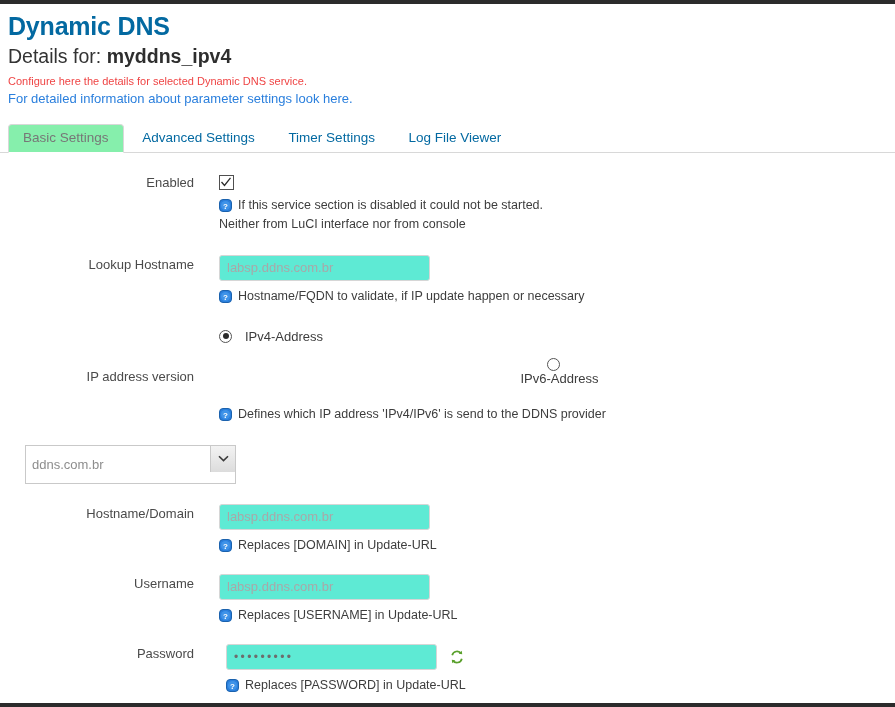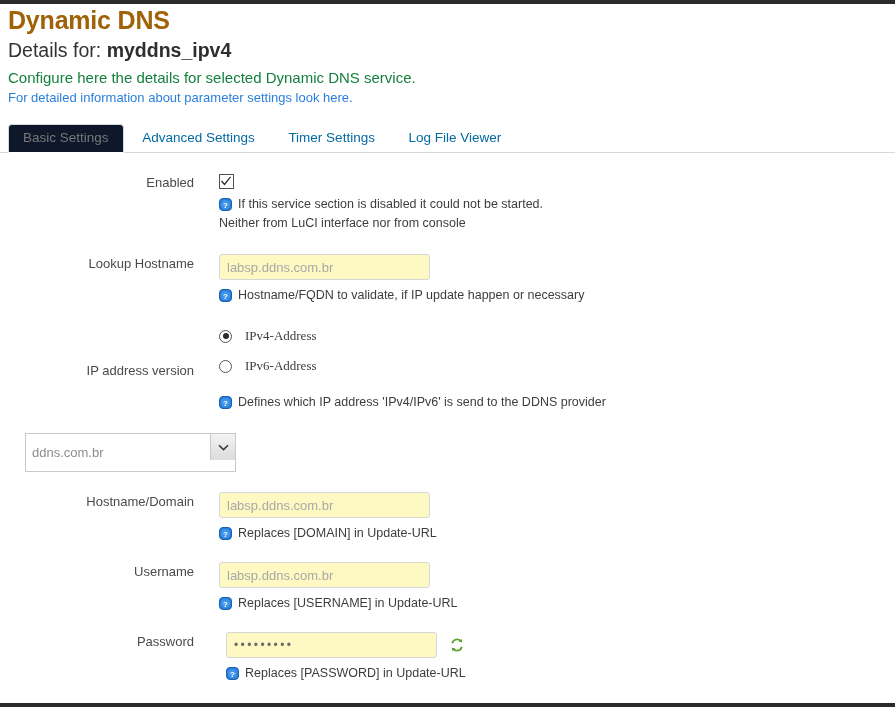--- a/index.html
+++ b/index.html
@@ -29,43 +29,43 @@
     height: 4px;
     background: #2b2b2b;
     width: 100%;
   }
   .page {
     padding: 0 8px;
   }
   h1.page-title {
     font-size: 25px;
     font-weight: bold;
-    color: #a16207;
-    margin: 2px 0 4px 0;
+    color: #0369a1;
+    margin: 8px 0 4px 0;
     letter-spacing: -0.2px;
   }
   .page-intro {
     font-size: 13.5px;
     color: #3a3a3a;
     margin: 0 0 22px 0;
     line-height: 1.3;
   }
   h2.details-title {
     font-size: 19.5px;
     font-weight: normal;
     color: #333333;
     margin: 0 0 6px 0;
   }
   h2.details-title b {
     font-weight: bold;
     color: #2e2e2e;
   }
   .details-desc {
-    font-size: 15px;
-    color: #15803d;
+    font-size: 11px;
+    color: #ef4444;
     margin: 0 0 1px 0;
     line-height: 1.35;
   }
   a.doclink {
     color: #2a7fdd;
     font-size: 13px;
     text-decoration: none;
     line-height: 1.35;
     display: inline-block;
   }
@@ -89,21 +89,21 @@
     display: inline-block;
     padding: 6px 15px 7px 15px;
     font-size: 13.5px;
     color: #0369a1;
     cursor: pointer;
     vertical-align: bottom;
     line-height: 15px;
   }
   .tab.active {
     color: #777777;
-    background: #0f172a;
+    background: #86efac;
     border: 1px solid #d8d8d8;
     border-bottom: 1px solid #ffffff;
     border-radius: 4px 4px 0 0;
     margin-bottom: -1px;
     z-index: 2;
     padding: 5px 14px 7px 14px;
   }
 
   
   .form {
@@ -131,21 +131,21 @@
   input.txt {
     width: 211px;
     box-sizing: border-box;
     height: 26px;
     padding: 3px 7px;
     font-size: 13px;
     font-family: "Liberation Sans", sans-serif;
     color: #333333;
     border: 1px solid #d6d6d6;
     border-radius: 3px;
-    background: #fef9c3;
+    background: #5eead4;
     outline: none;
   }
   input.txt::placeholder { color: #a8a8a8; opacity: 1; }
   input.pwd {
     letter-spacing: 2.4px;
     color: #6d6d6d;
     font-size: 12px;
   }
   select.sel {
     width: 211px;
@@ -188,21 +188,20 @@
     vertical-align: middle;
     cursor: pointer;
     margin-top: 1px;
   }
   .checkbox svg { position: absolute; left: 1px; top: 1px; }
 
   .radio-line {
     display: flex;
     align-items: center;
     margin-bottom: 14px;
-    font-family: Liberation Serif, serif;
   }
   .radio {
     width: 13px;
     height: 13px;
     border: 1px solid #555;
     border-radius: 50%;
     background: #fff;
     display: inline-block;
     position: relative;
     cursor: pointer;
@@ -318,21 +317,21 @@
       </div>
     </div>
 
     <div class="row" style="margin-top:24px;align-items:center;">
       <div class="lbl">IP address version</div>
       <div class="ctl">
         <div class="radio-line">
           <span class="radio on"></span>
           <span class="radio-label">IPv4-Address</span>
         </div>
-        <div class="radio-line" style="margin-bottom:20px;">
+        <div class="radio-line" style="margin-bottom:20px;flex-direction:column;">
           <span class="radio"></span>
           <span class="radio-label">IPv6-Address</span>
         </div>
         <div class="hint" style="margin-top:14px;">
           <span class="help-icon">
             <svg width="13" height="13" viewBox="0 0 13 13">
               <rect x="0.5" y="0.5" width="12" height="12" rx="3.5" fill="#2a7fdd" stroke="#1b62ad"></rect>
               <circle cx="6.5" cy="6.5" r="4.6" fill="#3f93e8"></circle>
               <text x="6.5" y="9.6" font-size="8" font-family="Liberation Sans, sans-serif" font-weight="bold" fill="#ffffff" text-anchor="middle">?</text>
             </svg>

